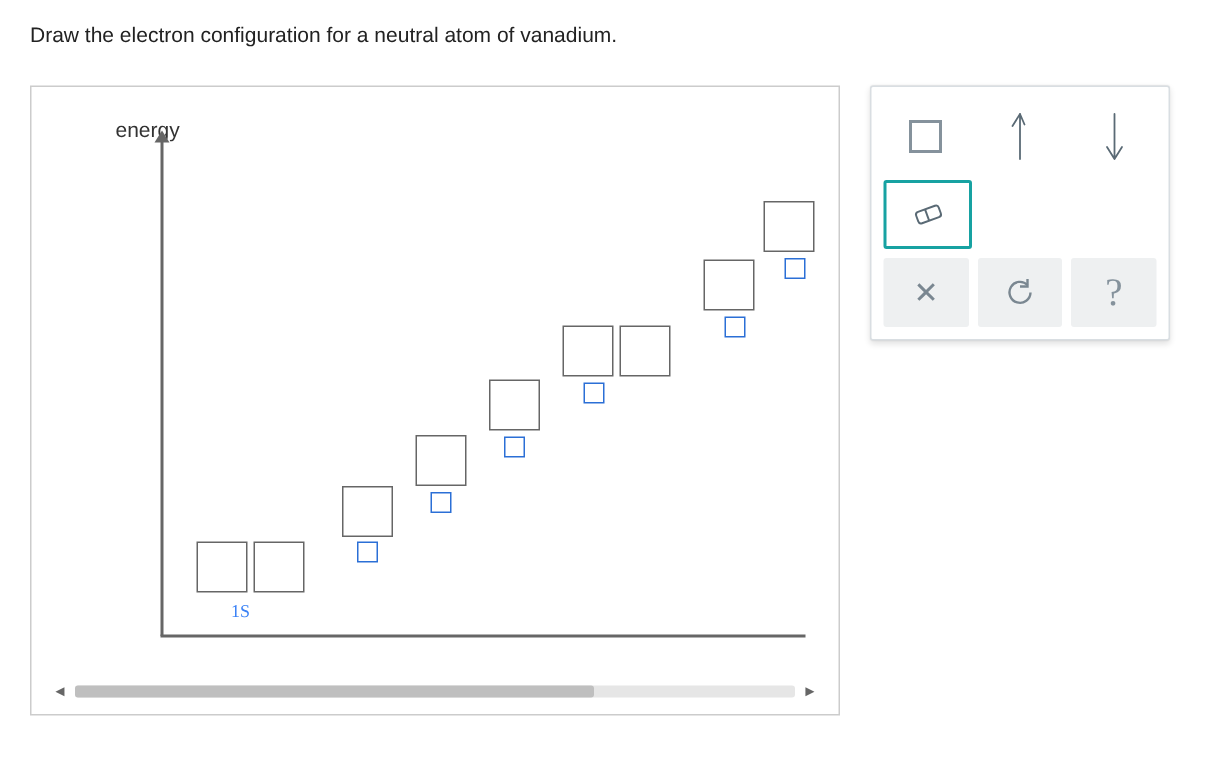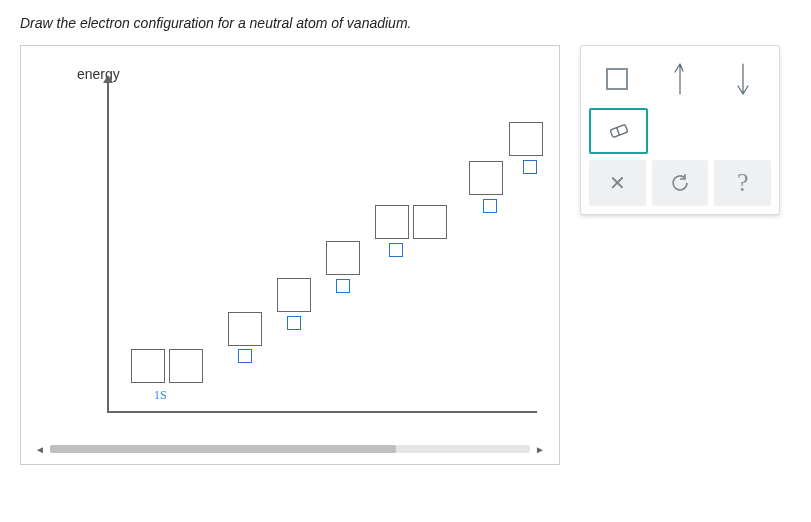--- a/index.html
+++ b/index.html
@@ -6,23 +6,22 @@
   body {
     margin: 0;
     padding: 15px 20px;
     font-family: Arial, sans-serif;
     font-size: 14px;
     color: #333;
     background: #fff;
     width: 811px;
   }
   .prompt {
-    margin-bottom: 14px;
+    margin-bottom: 26px;
     color: #222;
-    font-style: italic;
   }
   .workspace {
     display: flex;
     align-items: flex-start;
     gap: 20px;
   }
   .diagram-frame {
     border: 1px solid #ccc;
     width: 540px;
     height: 420px;

